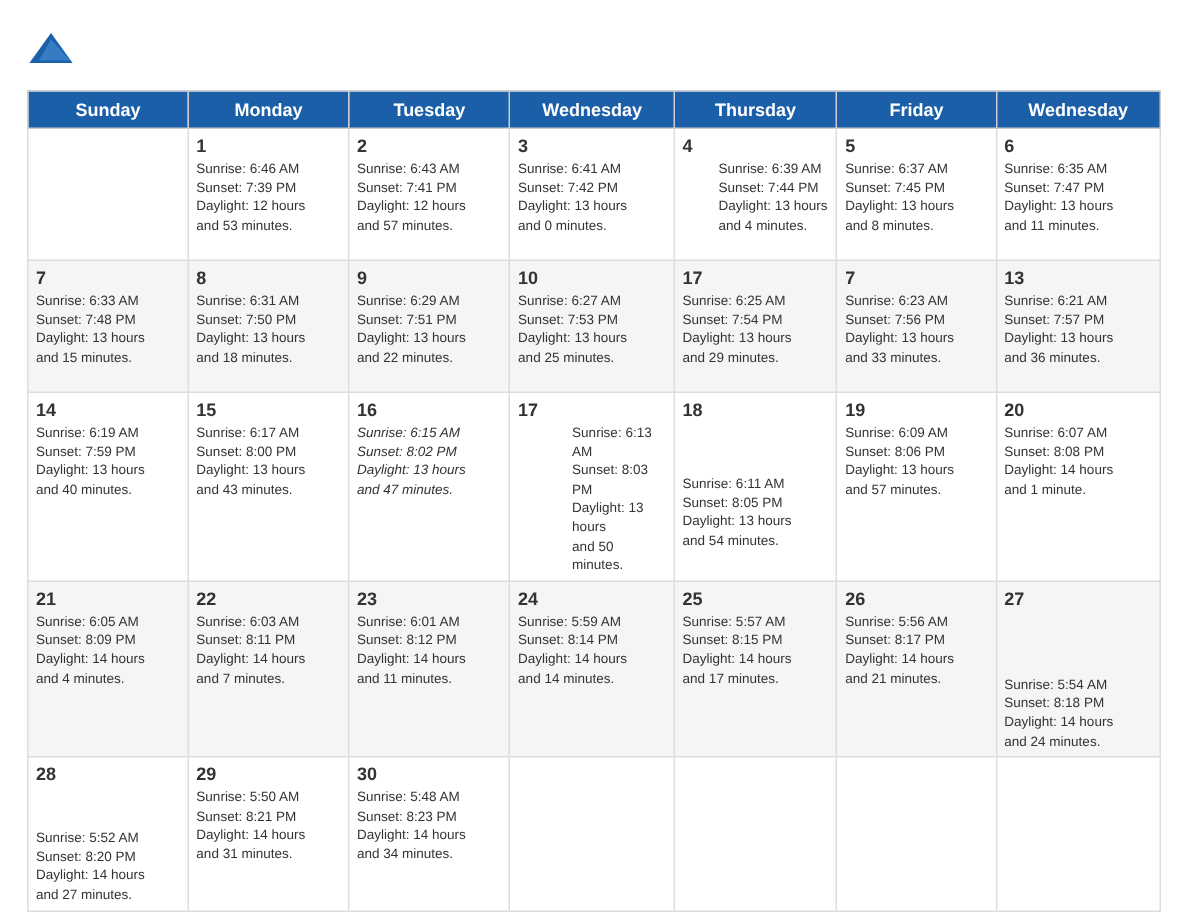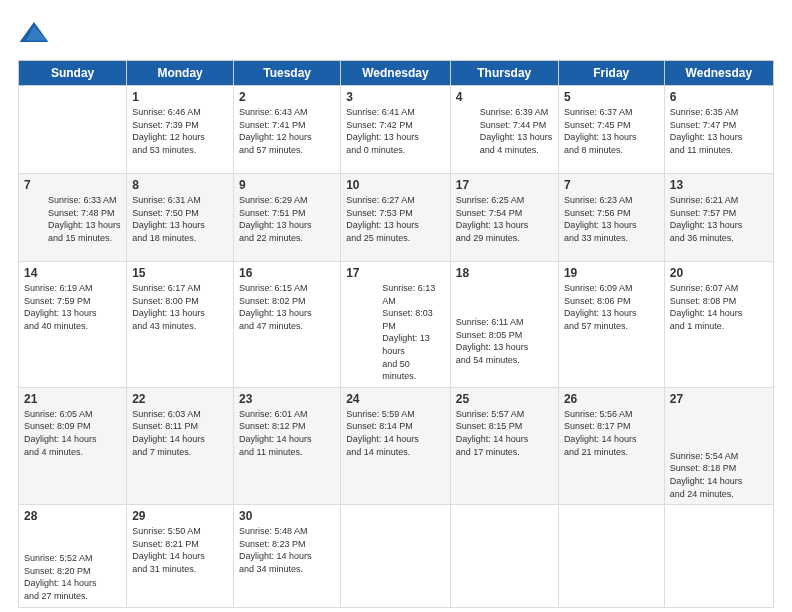--- a/index.html
+++ b/index.html
@@ -170,21 +170,21 @@
             <div class="cell-day">6</div>
             <div class="cell-info" style="white-space: pre-line;">Sunrise: 6:35 AM
 Sunset: 7:47 PM
 Daylight: 13 hours
 and 11 minutes.</div>
           </td>
         </tr>
         <tr class="row-alt">
           <td>
             <div class="cell-day">7</div>
-            <div class="cell-info" style="white-space: pre-line; margin-left: 24px;">Sunrise: 6:33 AM
+            <div class="cell-info" style="white-space: pre-line;">Sunrise: 6:33 AM
 Sunset: 7:48 PM
 Daylight: 13 hours
 and 15 minutes.</div>
           </td>
           <td>
             <div class="cell-day">8</div>
             <div class="cell-info" style="white-space: pre-line;">Sunrise: 6:31 AM
 Sunset: 7:50 PM
 Daylight: 13 hours
 and 18 minutes.</div>
@@ -235,21 +235,21 @@
           </td>
           <td>
             <div class="cell-day">15</div>
             <div class="cell-info" style="white-space: pre-line;">Sunrise: 6:17 AM
 Sunset: 8:00 PM
 Daylight: 13 hours
 and 43 minutes.</div>
           </td>
           <td>
             <div class="cell-day">16</div>
-            <div class="cell-info" style="white-space: pre-line;">Sunrise: 6:15 AM
+            <div class="cell-info" style="white-space: pre-line; font-style: italic;">Sunrise: 6:15 AM
 Sunset: 8:02 PM
 Daylight: 13 hours
 and 47 minutes.</div>
           </td>
           <td>
             <div class="cell-day">17</div>
             <div class="cell-info" style="white-space: pre-line; margin-left: 36px;">Sunrise: 6:13 AM
 Sunset: 8:03 PM
 Daylight: 13 hours
 and 50 minutes.</div>

